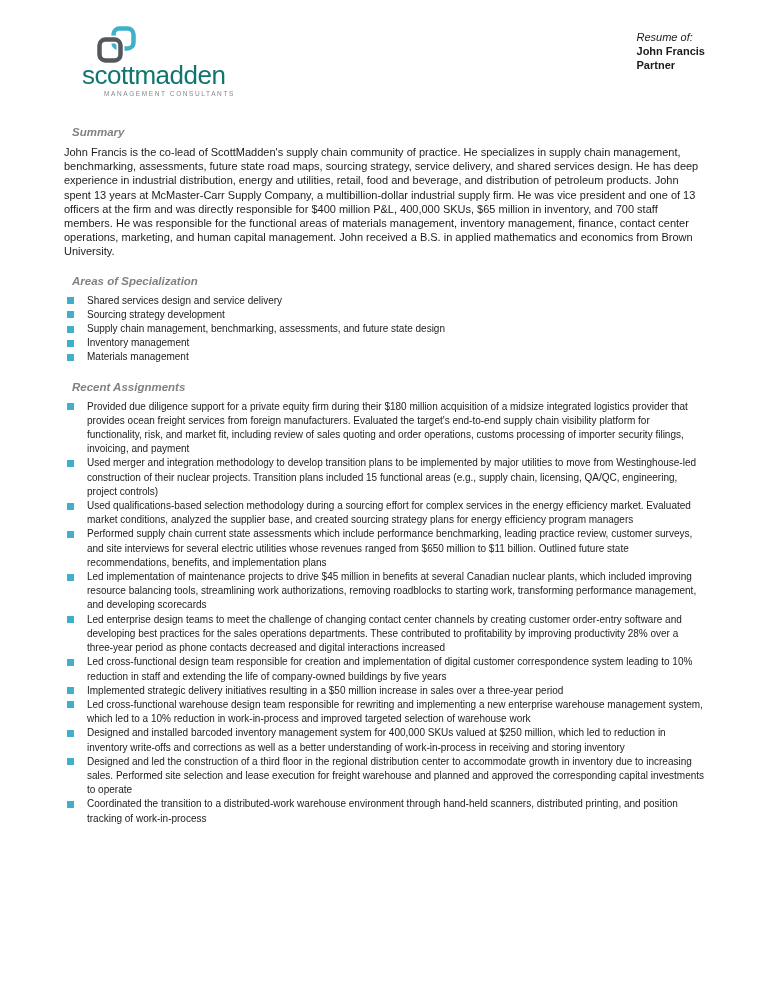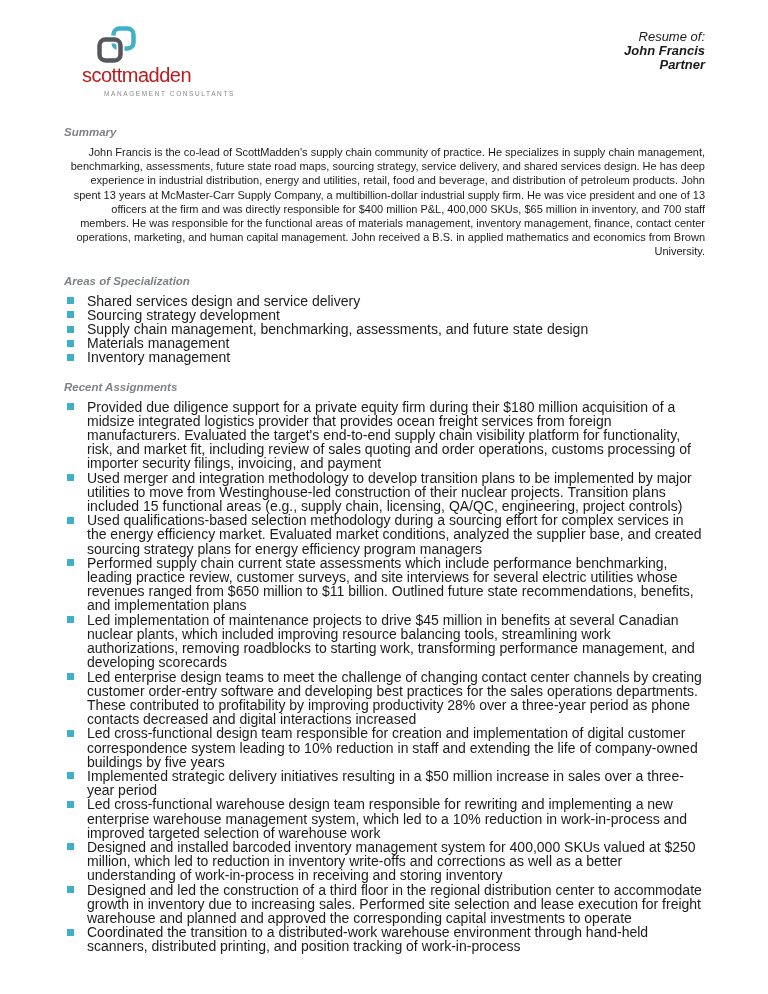--- a/index.html
+++ b/index.html
@@ -27,70 +27,68 @@
   .logo-block {
     display: flex;
     flex-direction: column;
     margin-left: 18px;
   }
   .logo-icon {
     margin-left: 14px;
     margin-bottom: -6px;
   }
   .logo-wordmark {
-    font-size: 20px;
+    font-size: 26px;
     font-weight: 400;
-    color: #b91c1c;
+    color: #0f766e;
     letter-spacing: -0.5px;
     line-height: 26px;
   }
   .logo-tagline {
     font-size: 6.5px;
     letter-spacing: 1.6px;
     color: #85888b;
     margin-top: 2px;
     margin-left: 22px;
   }
   .title-block {
-    text-align: right;
-    font-size: 13px;
+    font-size: 11px;
     line-height: 14px;
     padding-top: 4px;
   }
   .resume-of {
     font-style: italic;
     font-weight: 400;
   }
   .person-name, .person-title {
     font-weight: bold;
-    font-style: italic;
   }
   
   .section-heading {
     font-size: 11.5px;
     font-weight: bold;
     font-style: italic;
     color: #7f8285;
-    margin: 16px 0 7px 0;
+    margin: 16px 0 7px 8px;
   }
   .body-paragraph {
     font-size: 11px;
     line-height: 14.2px;
     margin: 0;
-    text-align: right;
+    text-align: left;
   }
   .bullet-list {
     list-style: none;
     margin: 0;
     padding: 0;
   }
   .bullet-item {
     position: relative;
     padding-left: 23px;
-    font-size: 14px;
+    font-size: 10px;
     line-height: 14.2px;
   }
   .bullet-item::before {
     content: "";
     position: absolute;
     left: 3px;
     top: 3.5px;
     width: 7px;
     height: 7px;
     background: var(--teal, #3EB1C8);
@@ -122,22 +120,22 @@
   </div>
 
   <div id="sections">
       <div class="section-heading">Summary</div>
       <p class="body-paragraph">John Francis is the co-lead of ScottMadden's supply chain community of practice. He specializes in supply chain management, benchmarking, assessments, future state road maps, sourcing strategy, service delivery, and shared services design. He has deep experience in industrial distribution, energy and utilities, retail, food and beverage, and distribution of petroleum products. John spent 13 years at McMaster-Carr Supply Company, a multibillion-dollar industrial supply firm. He was vice president and one of 13 officers at the firm and was directly responsible for $400 million P&amp;L, 400,000 SKUs, $65 million in inventory, and 700 staff members. He was responsible for the functional areas of materials management, inventory management, finance, contact center operations, marketing, and human capital management. John received a B.S. in applied mathematics and economics from Brown University.</p>
       <div class="section-heading">Areas of Specialization</div>
       <ul class="bullet-list">
         <li class="bullet-item">Shared services design and service delivery</li>
         <li class="bullet-item">Sourcing strategy development</li>
         <li class="bullet-item">Supply chain management, benchmarking, assessments, and future state design</li>
+        <li class="bullet-item">Inventory management</li>
         <li class="bullet-item">Materials management</li>
-        <li class="bullet-item">Inventory management</li>
       </ul>
       <div class="section-heading">Recent Assignments</div>
       <ul class="bullet-list">
         <li class="bullet-item">Provided due diligence support for a private equity firm during their $180 million acquisition of a midsize integrated logistics provider that provides ocean freight services from foreign manufacturers. Evaluated the target's end-to-end supply chain visibility platform for functionality, risk, and market fit, including review of sales quoting and order operations, customs processing of importer security filings, invoicing, and payment</li>
         <li class="bullet-item">Used merger and integration methodology to develop transition plans to be implemented by major utilities to move from Westinghouse-led construction of their nuclear projects. Transition plans included 15 functional areas (e.g., supply chain, licensing, QA/QC, engineering, project controls)</li>
         <li class="bullet-item">Used qualifications-based selection methodology during a sourcing effort for complex services in the energy efficiency market. Evaluated market conditions, analyzed the supplier base, and created sourcing strategy plans for energy efficiency program managers</li>
         <li class="bullet-item">Performed supply chain current state assessments which include performance benchmarking, leading practice review, customer surveys, and site interviews for several electric utilities whose revenues ranged from $650 million to $11 billion. Outlined future state recommendations, benefits, and implementation plans</li>
         <li class="bullet-item">Led implementation of maintenance projects to drive $45 million in benefits at several Canadian nuclear plants, which included improving resource balancing tools, streamlining work authorizations, removing roadblocks to starting work, transforming performance management, and developing scorecards</li>
         <li class="bullet-item">Led enterprise design teams to meet the challenge of changing contact center channels by creating customer order-entry software and developing best practices for the sales operations departments. These contributed to profitability by improving productivity 28% over a three-year period as phone contacts decreased and digital interactions increased</li>
         <li class="bullet-item">Led cross-functional design team responsible for creation and implementation of digital customer correspondence system leading to 10% reduction in staff and extending the life of company-owned buildings by five years</li>

